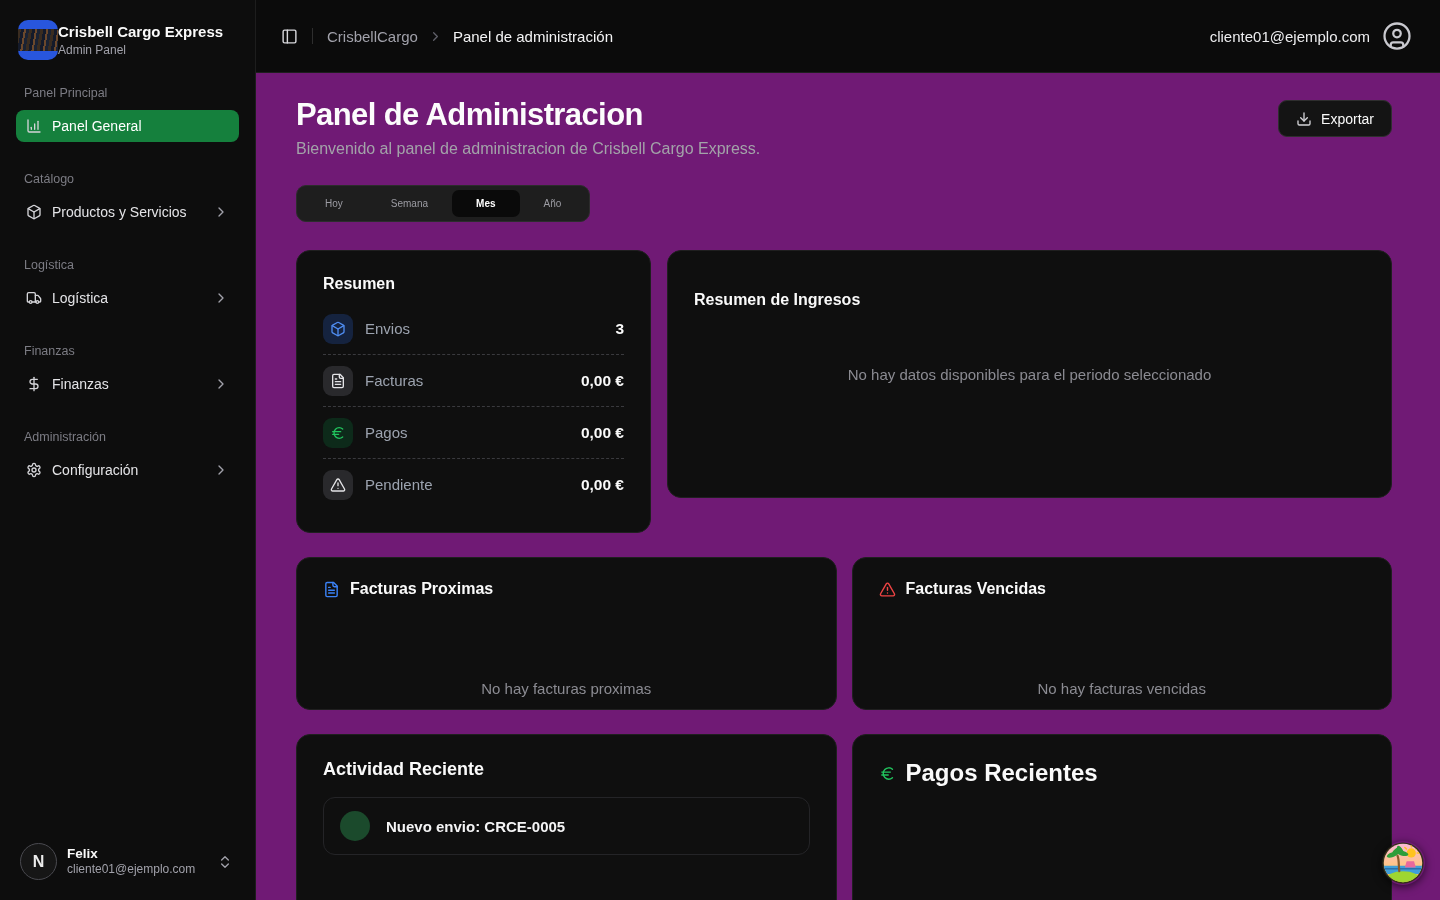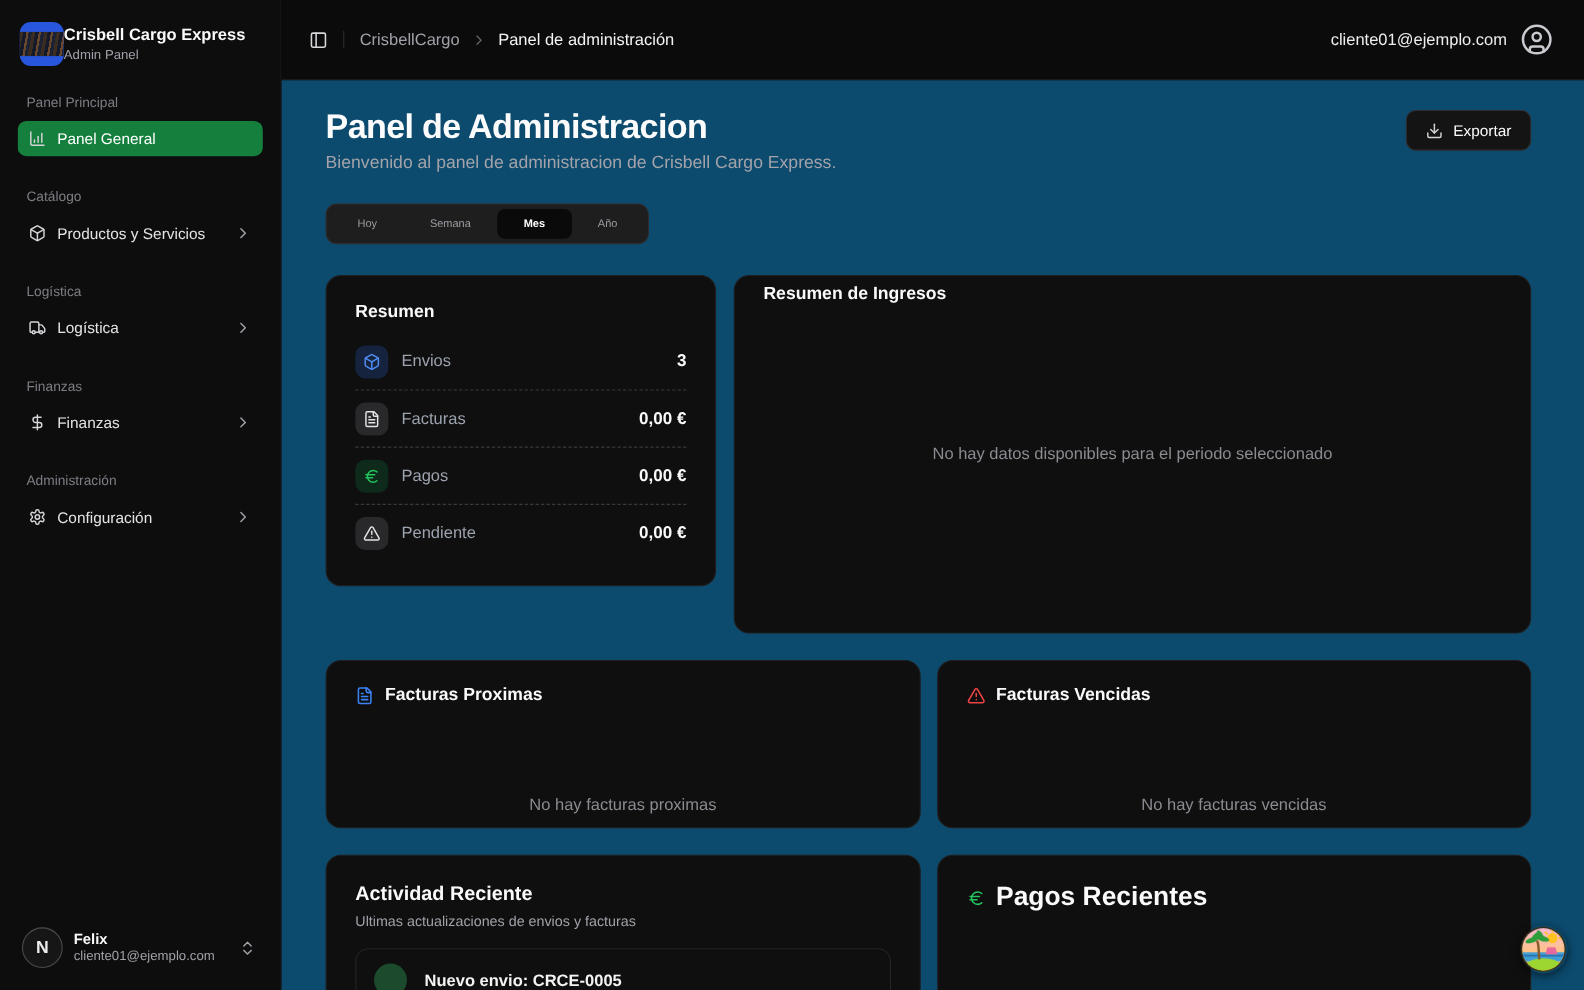--- a/index.html
+++ b/index.html
@@ -64,21 +64,21 @@
   .topbar-divider { width:1px; height:16px; background:#2e2e2e; margin:0 14px 0 8px; }
   .breadcrumb { display:flex; align-items:center; gap:10px; font-size:15px; }
   .crumb-muted { color:#a1a1aa; cursor:pointer; }
   .crumb-sep { width:15px; height:15px; color:#61616a; }
   .crumb-current { color:#f4f4f5; }
   .topbar-right { margin-left:auto; display:flex; align-items:center; gap:12px; }
   .account-email { font-size:15px; color:#ededef; }
   .user-circle-icon { width:30px; height:30px; color:#c9c9cf; cursor:pointer; }
 
   
-  .main { flex:1; overflow:hidden; padding:24px 48px 0 40px; background:#0c4a6e; }
+  .main { flex:1; overflow:hidden; padding:24px 48px 0 40px; background:#701a75; }
   .page-head { display:flex; align-items:flex-start; justify-content:space-between; }
   .page-title { font-size:31px; font-weight:800; letter-spacing:-0.6px; color:#fcfcfc; }
   .page-sub { font-size:16px; color:#a3a3a9; margin-top:7px; }
   .export-btn {
     display:flex; align-items:center; gap:9px; height:37px; padding:0 17px;
     background:#141414; border:1px solid #2e2e2e; border-radius:9px;
     color:#fafafa; font-size:14px; font-weight:500; cursor:pointer; margin-top:3px;
   }
   .export-btn svg { width:16px; height:16px; color:#d4d4d8; }
 
@@ -111,21 +111,21 @@
     justify-content:center; flex-shrink:0;
   }
   .stat-icon svg { width:16px; height:16px; }
   .stat-icon.blue  { background:#15233f; color:#4f8df2; }
   .stat-icon.gray  { background:#29292c; color:#e4e4e7; }
   .stat-icon.green { background:#0d2a1a; color:#22c55e; }
   .stat-label { flex:1; font-size:15px; color:#9ca3af; }
   .stat-value { font-size:15.5px; font-weight:700; color:#fafafa; }
 
   
-  .income-card { height:326px; position:relative; padding:8px 26px; }
+  .income-card { height:248px; position:relative; padding:40px 26px; }
   .empty-msg { color:#8b8b92; font-size:15px; text-align:center; }
   .center-abs { position:absolute; left:0; right:0; top:50%; transform:translateY(-50%); }
 
   
   .invoice-card { height:153px; padding:22px 26px; position:relative; }
   .card-title-row { display:flex; align-items:center; gap:10px; }
   .title-icon { width:17px; height:17px; }
   .title-icon.blue { color:#3b82f6; }
   .title-icon.red { color:#ef4444; }
   .title-icon.green { color:#22c55e; }
@@ -412,21 +412,20 @@
           <h2 class="card-title">Facturas Vencidas</h2>
         </div>
         <div class="empty-msg">No hay facturas vencidas</div>
       </section>
     </div>
 
     <div class="grid-2">
 
       <section class="card activity-card">
         <h2 class="card-title" style="font-size:18px;">Actividad Reciente</h2>
-        <p class="card-sub">Ultimas actualizaciones de envios y facturas</p>
         <div class="activity-item">
           <span class="activity-dot"></span>
           <span class="activity-text">Nuevo envio: CRCE-0005</span>
         </div>
       </section>
 
       <section class="card activity-card">
         <div class="card-title-row">
           <span class="title-icon green">
             <svg viewBox="0 0 24 24" fill="none" stroke="currentColor" stroke-width="2" stroke-linecap="round" stroke-linejoin="round">

